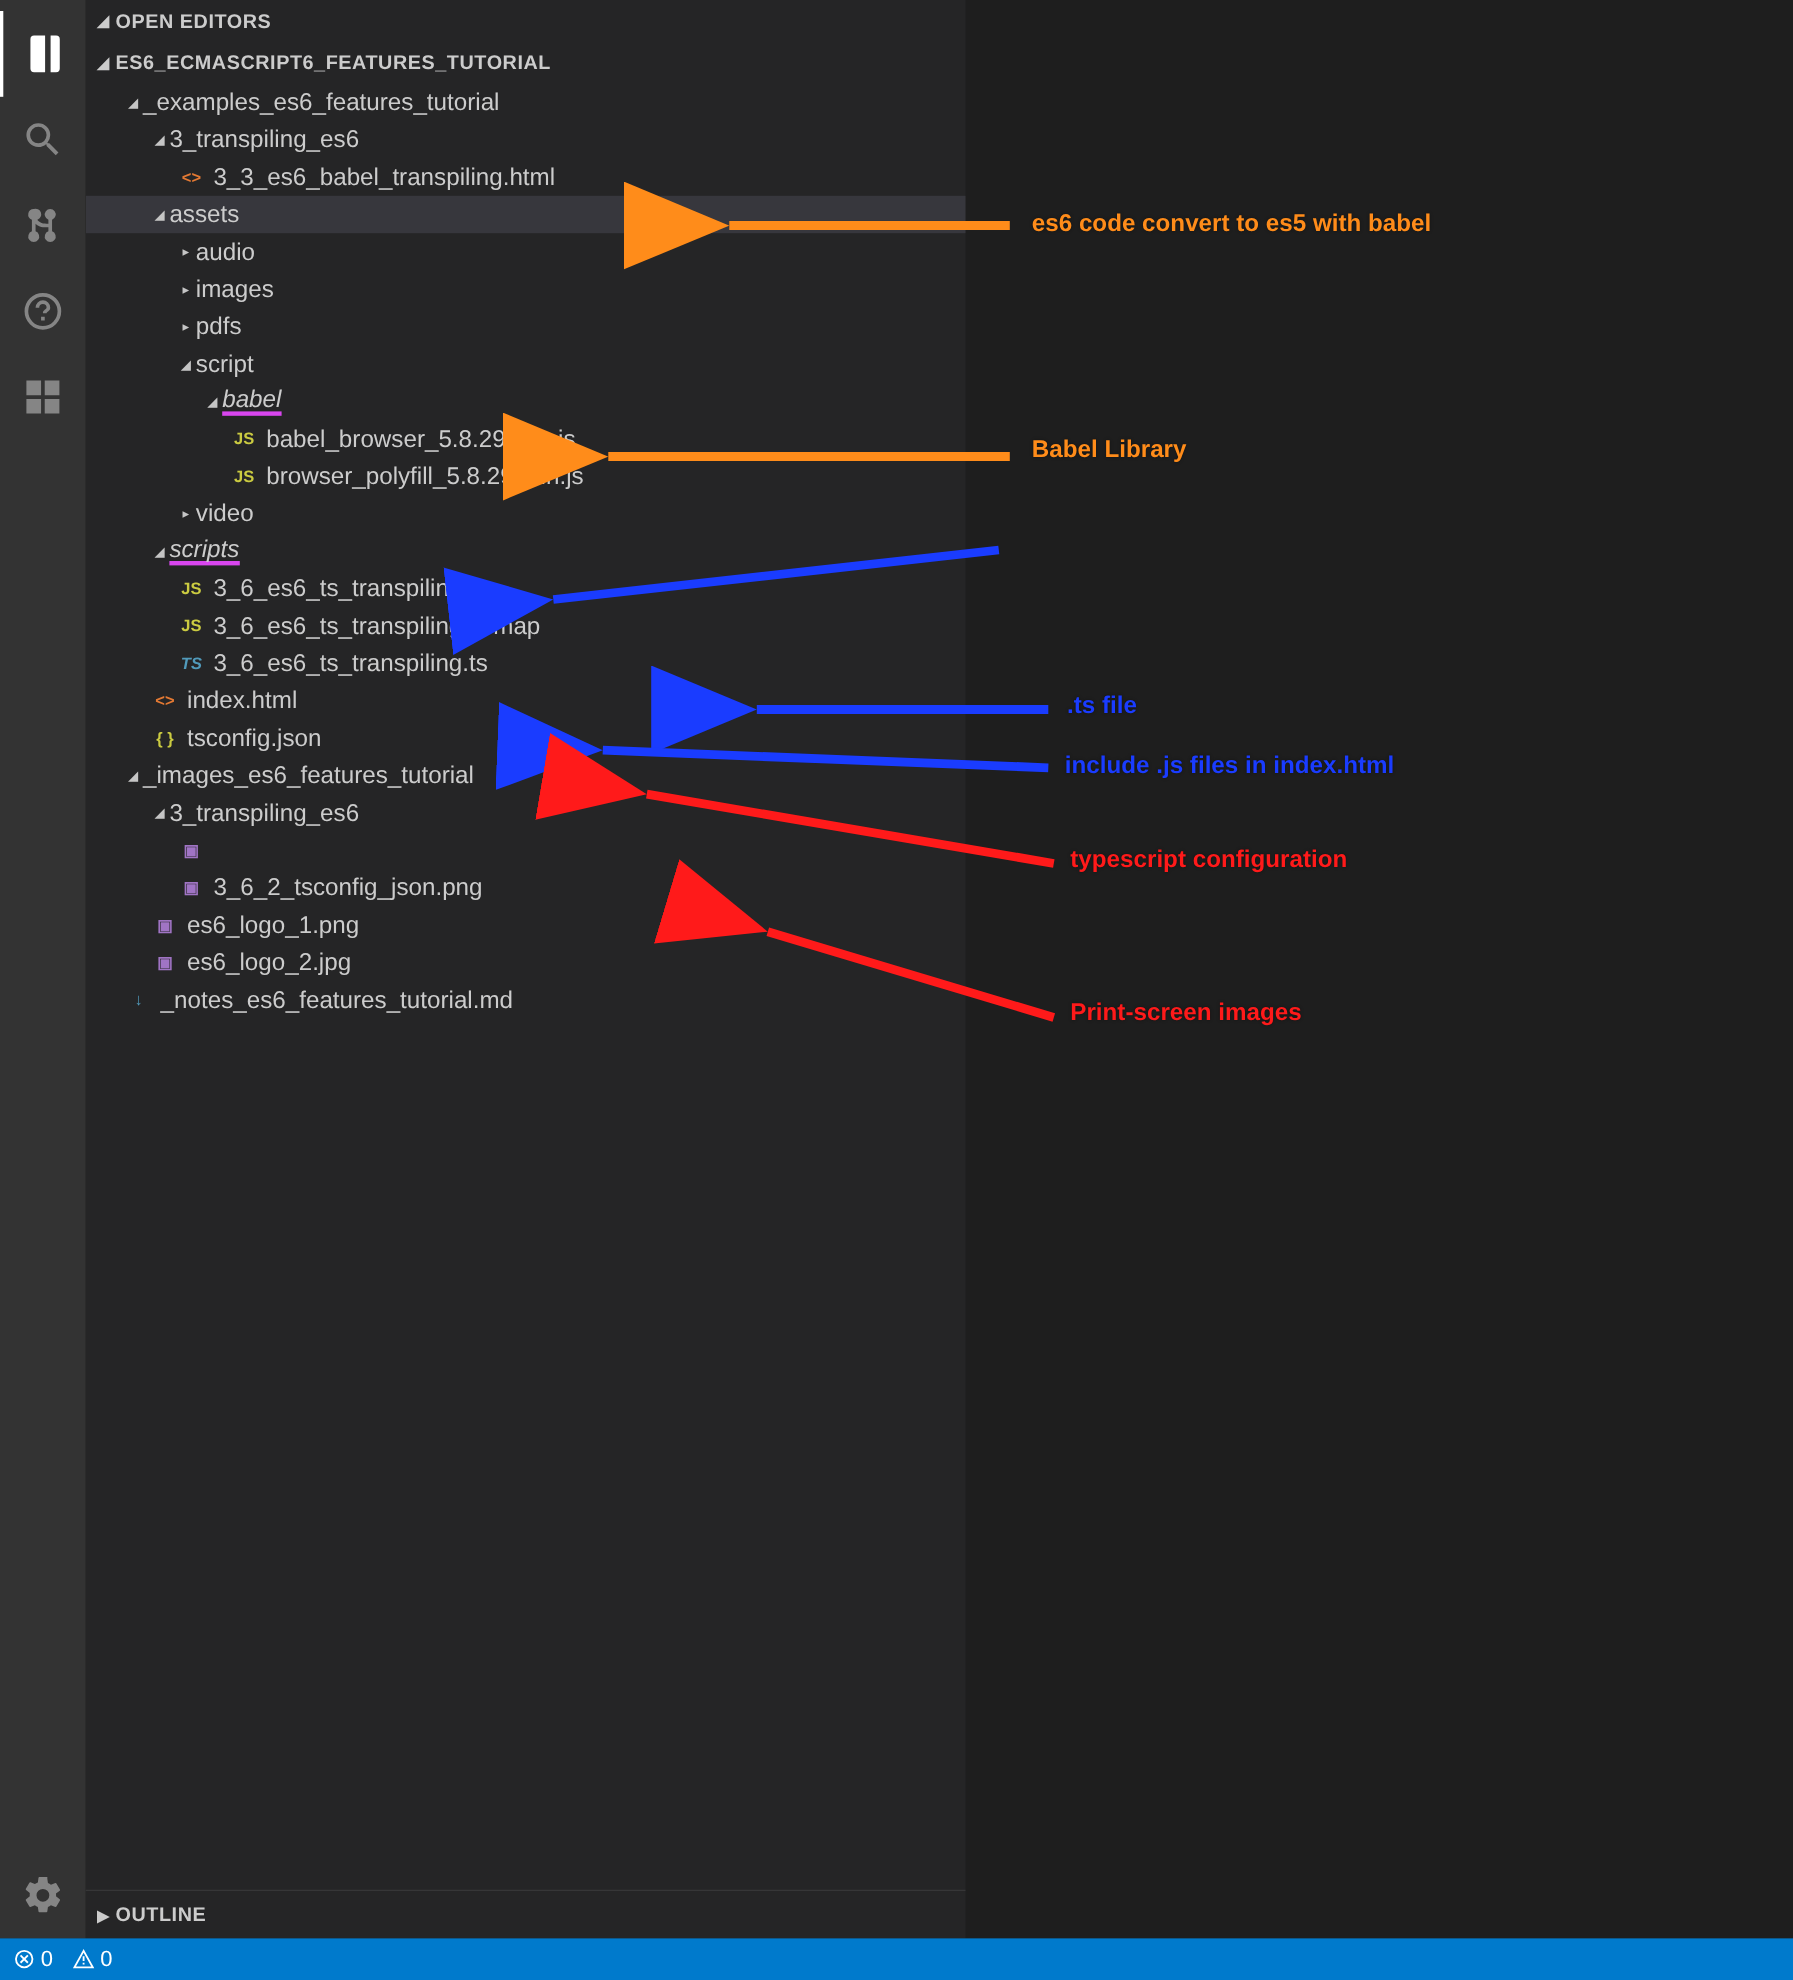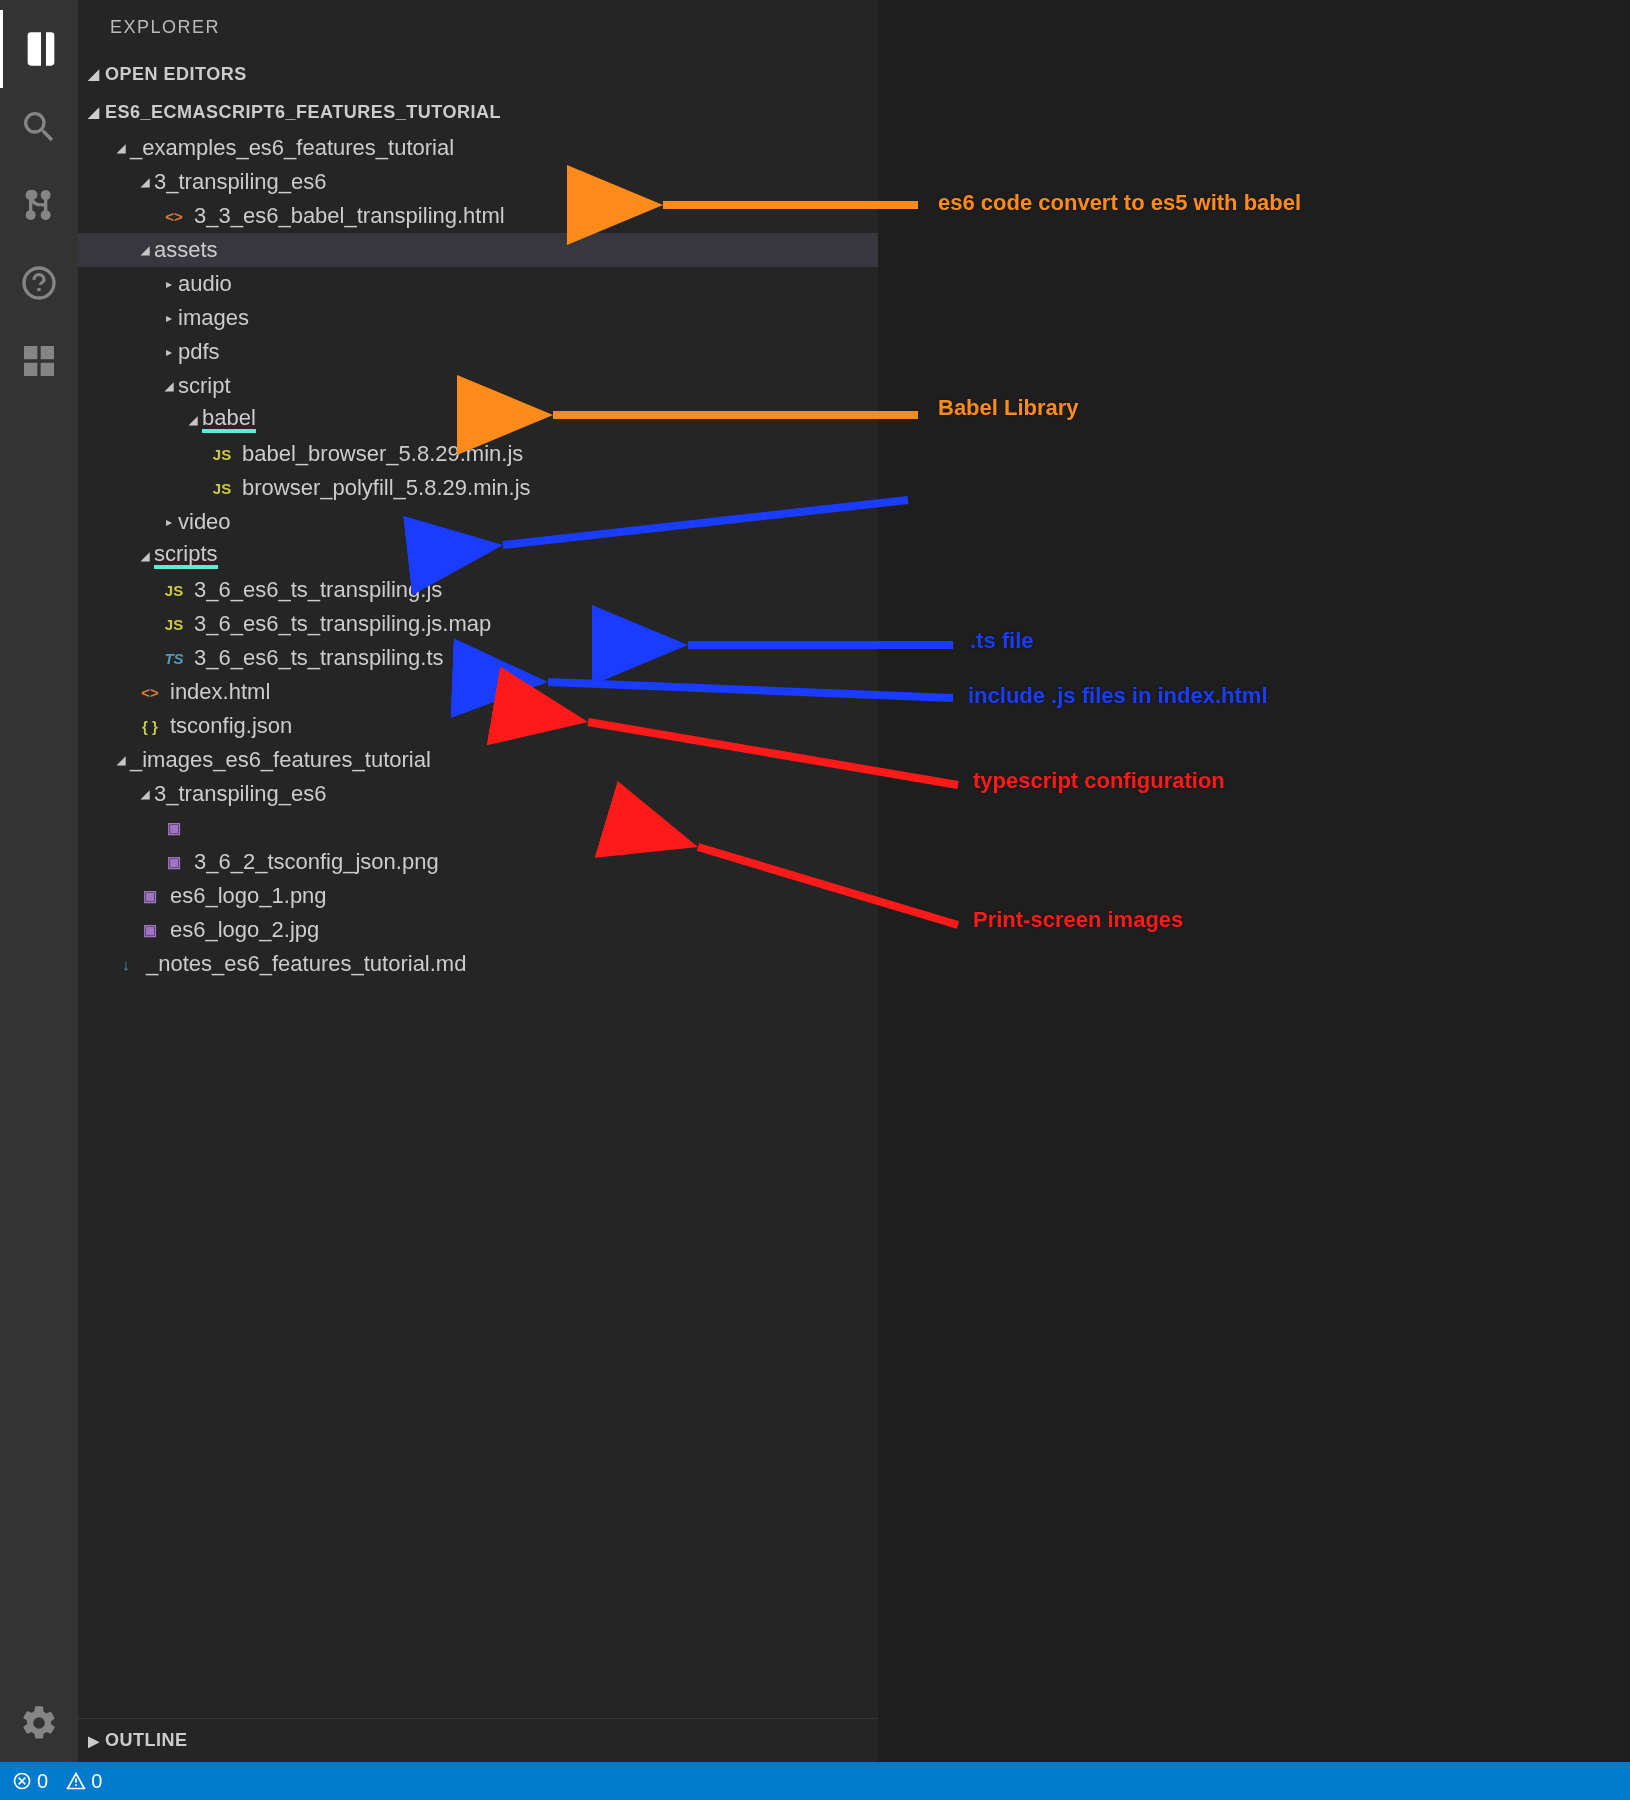--- a/index.html
+++ b/index.html
@@ -82,21 +82,21 @@
   .badge.ts { color:#519aba;font-style:italic; }
   .badge.json { color:#cbcb41; }
   .badge.img { color:#a074c4; }
   .badge.md { color:#519aba; }
   .row .label { color:#cccccc; }
   .indent-1{padding-left:34px;}
   .indent-2{padding-left:58px;}
   .indent-3{padding-left:82px;}
   .indent-4{padding-left:106px;}
   .indent-5{padding-left:130px;}
-  .underline-red { border-bottom: 4px solid #5eead4; padding-bottom:0px; line-height:1; }
+  .underline-red { border-bottom: 4px solid #d946ef; padding-bottom:0px; line-height:1;font-style:italic; }
   
   .main { flex:1; background:#1e1e1e; position: relative; }
   
   .status-bar {
     height: 38px;
     background: #007acc;
     display: flex;
     align-items: center;
     padding: 0 12px;
     color: #fff;
@@ -151,21 +151,20 @@
     </div>
     <div class="spacer"></div>
     <div class="act-item">
       <svg viewBox="0 0 24 24">
           <path d="M19.14 12.94a7.07 7.07 0 0 0 .05-.94 7.07 7.07 0 0 0-.05-.94l2.03-1.58a.5.5 0 0 0 .12-.64l-1.92-3.32a.5.5 0 0 0-.6-.22l-2.39.96a7.03 7.03 0 0 0-1.62-.94l-.36-2.54A.5.5 0 0 0 13.9 2h-3.8a.5.5 0 0 0-.5.42l-.36 2.54c-.58.24-1.12.55-1.62.94l-2.39-.96a.5.5 0 0 0-.6.22L2.71 8.48a.5.5 0 0 0 .12.64l2.03 1.58c-.03.31-.05.63-.05.94s.02.63.05.94l-2.03 1.58a.5.5 0 0 0-.12.64l1.92 3.32c.13.22.39.31.6.22l2.39-.96c.5.39 1.04.7 1.62.94l.36 2.54a.5.5 0 0 0 .5.42h3.8a.5.5 0 0 0 .5-.42l.36-2.54c.58-.24 1.12-.55 1.62-.94l2.39.96c.21.09.47 0 .6-.22l1.92-3.32a.5.5 0 0 0-.12-.64l-2.03-1.58zM12 15.5A3.5 3.5 0 1 1 15.5 12 3.5 3.5 0 0 1 12 15.5z"></path>
         </svg>
     </div>
   </div>
 
   <div class="explorer">
-    <div class="explorer-header">EXPLORER</div>
     <div class="section-head">
       <span class="twisty">◢</span>
       <span>OPEN EDITORS</span>
     </div>
     <div class="section-head">
       <span class="twisty">◢</span>
       <span>ES6_ECMASCRIPT6_FEATURES_TUTORIAL</span>
     </div>
     <div class="tree" id="tree">
         <div class="row indent-1">

